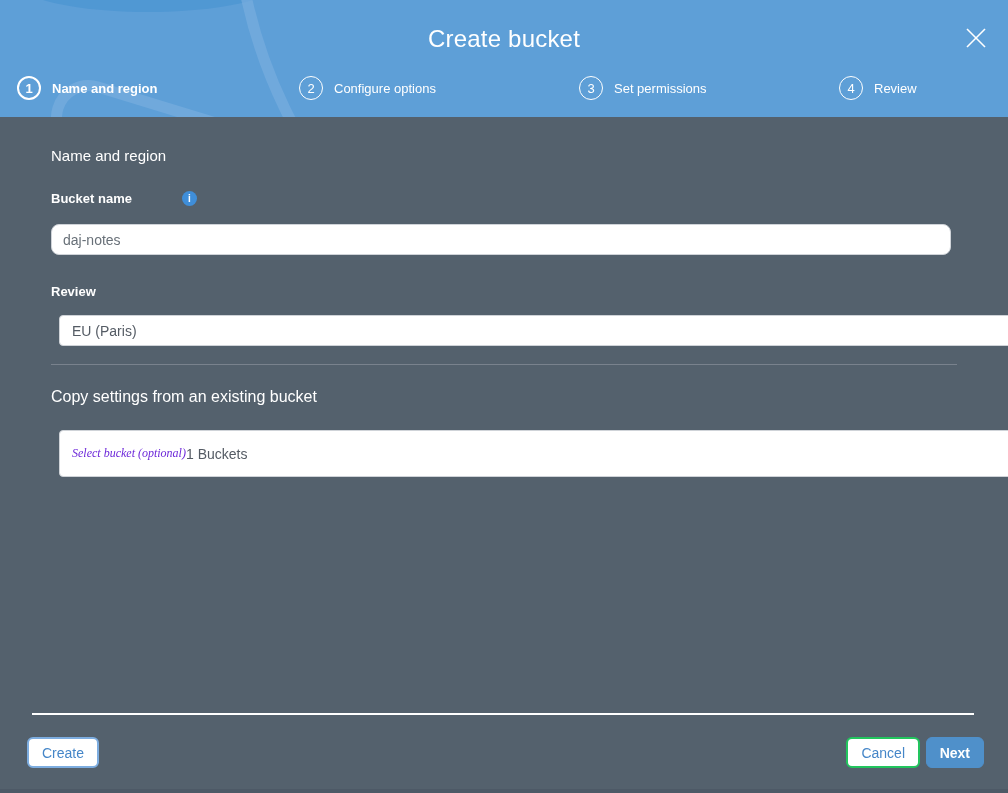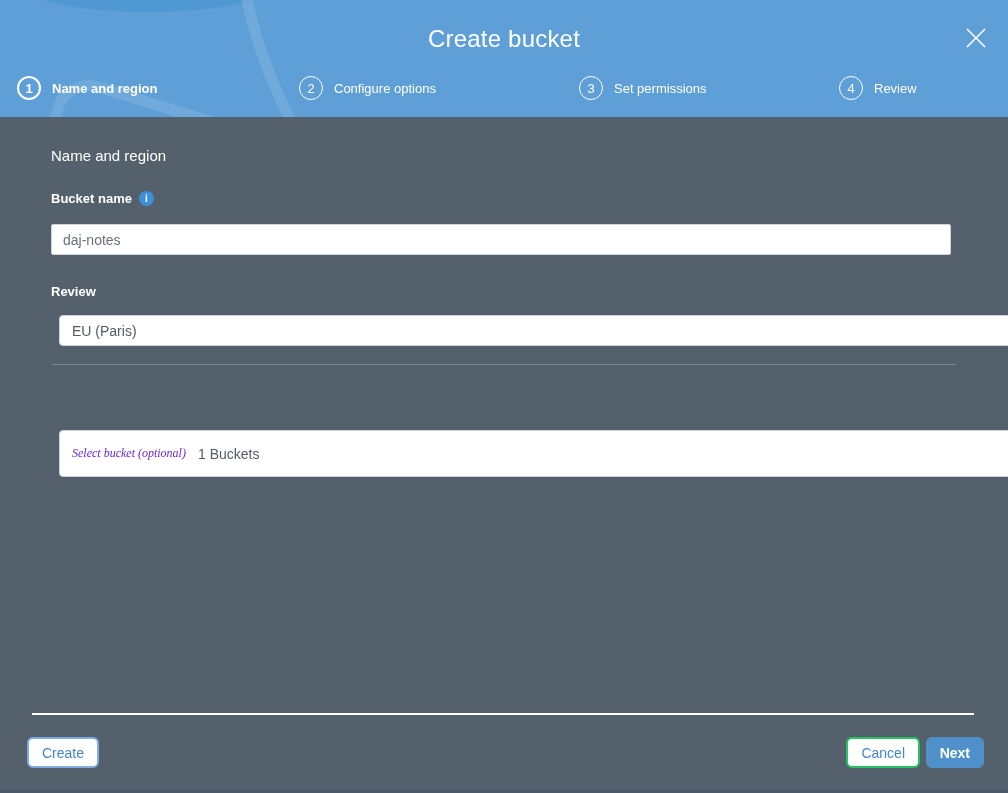--- a/index.html
+++ b/index.html
@@ -19,33 +19,33 @@
   .step-circle{width:24px;height:24px;border:1px solid #ffffff;border-radius:50%;
                display:flex;align-items:center;justify-content:center;font-size:13px;margin-right:11px;}
   .step-label{font-size:13px;}
   .step.active .step-circle{border-width:2px;font-weight:bold;}
   .step.active .step-label{font-weight:bold;}
   .step1{left:17px;} .step2{left:299px;} .step3{left:579px;} .step4{left:839px;}
 
   
   .section-heading{position:absolute;left:51px;color:#ffffff;font-size:15px;font-weight:400;margin:0;}
   .h-name{top:147px;} .h-copy{top:388px;font-size:16px;}
-  .field-label{position:absolute;left:51px;color:#ffffff;font-size:13px;font-weight:bold;display:flex;align-items:center;}
+  .field-label{position:absolute;left:51px;color:#ffffff;font-size:13px;font-weight:bold;display:flex;align-items:center;gap:43px;}
   .l-bucket{top:191px;} .l-region{top:284px;}
   .info-icon{display:inline-flex;width:15px;height:15px;border-radius:50%;background:#3f8ed9;color:#fff;
              font-size:10px;font-weight:bold;align-items:center;justify-content:center;margin-left:7px;cursor:pointer;}
   .text-input{position:absolute;left:51px;top:224px;width:900px;height:31px;border:1px solid #cfd3d8;
-              border-radius:2px;background:#fff;color:#687078;font-size:14px;padding:0 11px;outline:none;}
+              border-radius:8px;background:#fff;color:#687078;font-size:14px;padding:0 11px;outline:none;}
   .select-box{position:absolute;left:59px;width:1006px;background:#fff;border:1px solid #cfd3d8;border-radius:4px;
               display:flex;align-items:center;padding:0 12px;cursor:pointer;}
   .sel-region{top:315px;height:31px;}
   .sel-bucket{top:430px;height:47px;}
   .select-value{font-size:14px;color:#545b64;}
   .select-placeholder{font-size:12px;color:#6d28d9;font-style:italic;font-family:Liberation Serif, serif;}
-  .select-count{font-size:14px;color:#545b64;margin-left:12px;}
+  .select-count{font-size:14px;color:#545b64;}
   .chevron{position:absolute;right:13px;top:50%;transform:translateY(-50%);}
   .divider{position:absolute;left:51px;top:364px;width:906px;height:1px;background:#79828d;}
 
   
   .footer-line{position:absolute;left:32px;top:713px;width:942px;height:2px;background:#ffffff;}
   .btn{position:absolute;top:737px;height:31px;font-size:14px;border-radius:6px;cursor:pointer;padding:0 13px;}
   .btn-create{left:27px;background:#ffffff;border:2px solid #7dade0;color:#4586c8;font-weight:400;}
   .btn-cancel{right:88px;background:#ffffff;border:2px solid #22c55e;color:#4586c8;font-weight:400;}
   .btn-next{right:24px;background:#4f90ca;border:1px solid #4f90ca;color:#ffffff;font-weight:bold;}
   .bottom-strip{position:absolute;left:0;bottom:0;width:100%;height:4px;background:#4d5966;}
@@ -110,20 +110,21 @@
 
   <div class="select-box sel-region">
     <span class="select-value">EU (Paris)</span>
     <svg class="chevron" width="15" height="9" viewBox="0 0 15 9">
       <polyline points="1.5,1.5 7.5,7 13.5,1.5" stroke="#5b9bd5" stroke-width="2" fill="none"></polyline>
     </svg>
   </div>
 
   <div class="divider"></div>
 
+  <h2 class="section-heading h-copy">Copy settings from an existing bucket</h2>
 
   <div class="select-box sel-bucket">
     <span class="select-placeholder">Select bucket (optional)</span>
     <span class="select-count">1 Buckets</span>
     <svg class="chevron" width="15" height="9" viewBox="0 0 15 9">
       <polyline points="1.5,1.5 7.5,7 13.5,1.5" stroke="#5b9bd5" stroke-width="2" fill="none"></polyline>
     </svg>
   </div>
 
   <div class="footer-line"></div>

